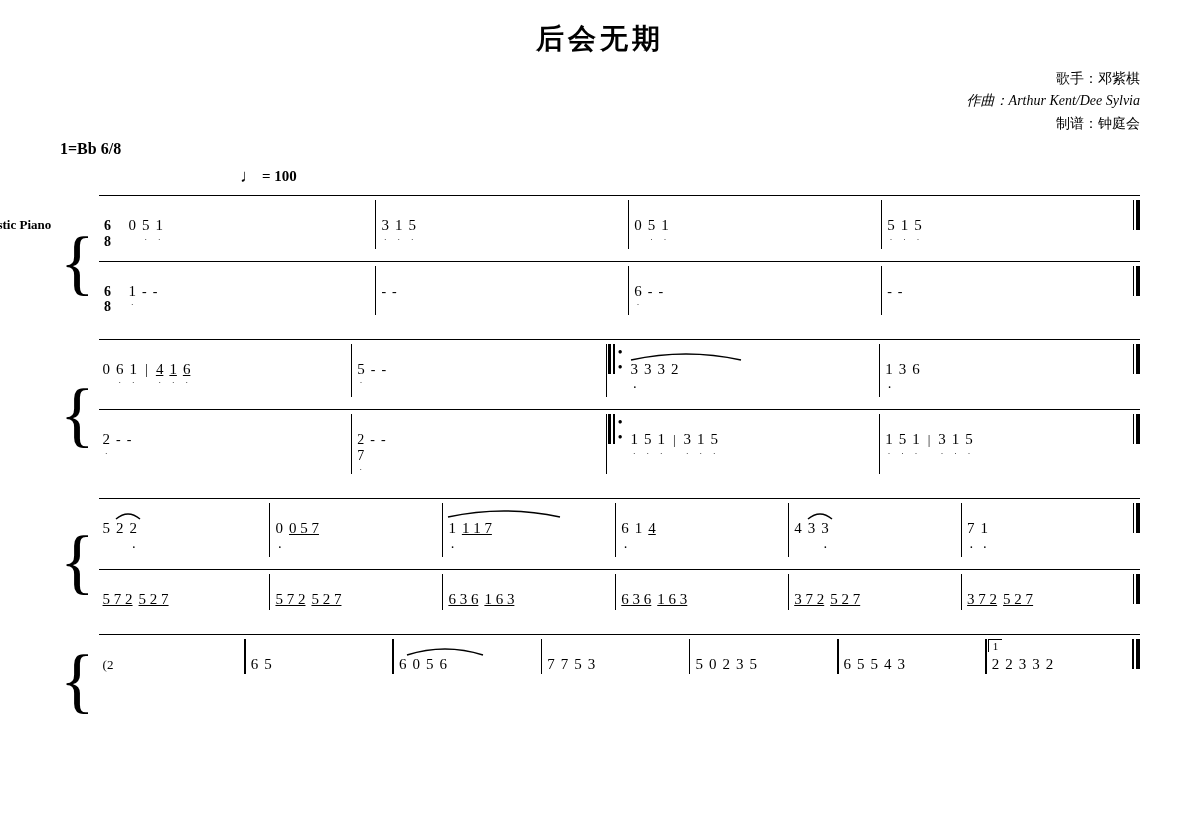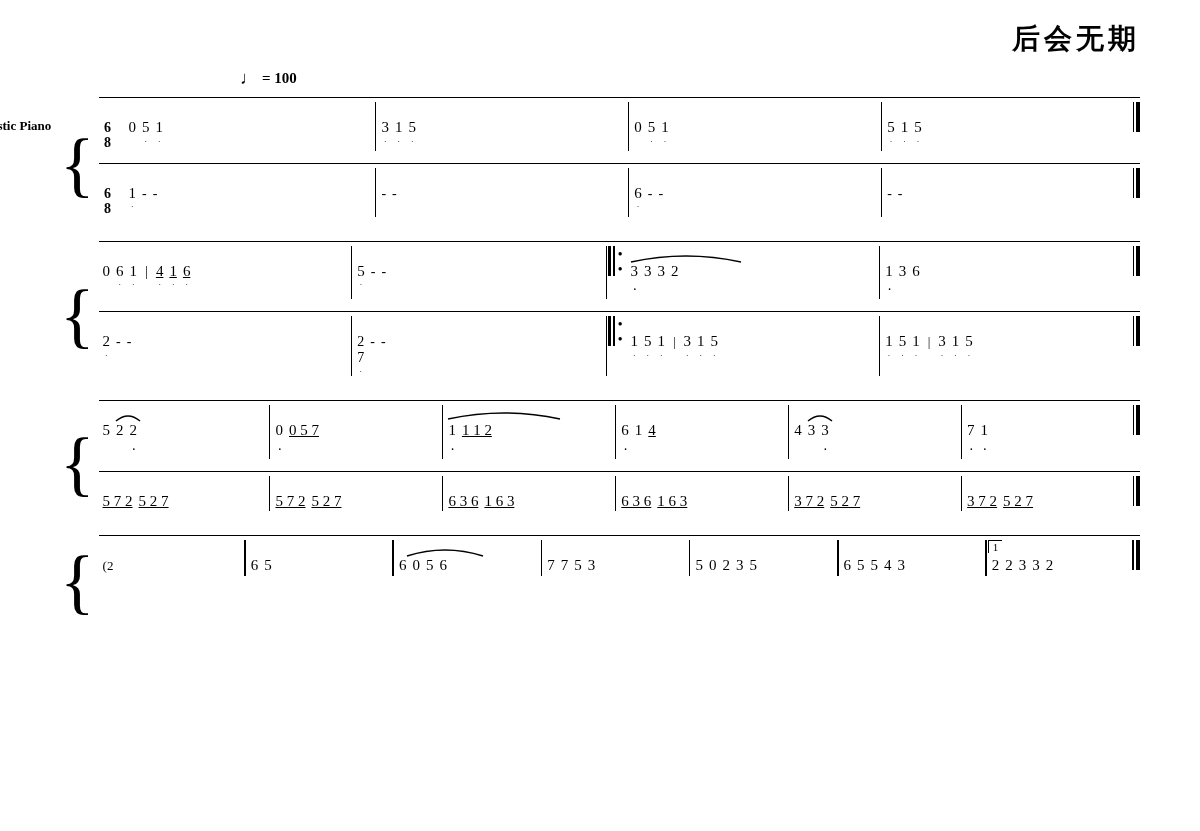--- a/index.html
+++ b/index.html
@@ -12,21 +12,21 @@
       overflow: hidden;
     }
     .page {
       width: 1200px;
       min-height: 831px;
       background: #fff;
       padding: 20px 60px;
       position: relative;
     }
     .title-section {
-      text-align: right;
+      text-align: center;
       margin-bottom: 10px;
     }
     .main-title {
       font-size: 28px;
       font-weight: bold;
       letter-spacing: 4px;
       margin-bottom: 8px;
     }
     .meta-info {
       text-align: right;
@@ -150,21 +150,27 @@
   </style>
 </head>
 <body>
 
 <div class="page">
 
   <div class="title-section">
     <div class="main-title">后会无期</div>
   </div>
 
-
+  <div class="meta-info">
+    <div>歌手：邓紫棋</div>
+    <div class="italic-line">作曲：Arthur Kent/Dee Sylvia</div>
+    <div>制谱：钟庭会</div>
+  </div>
+
+  <div class="key-time">1=Bb 6/8</div>
 
   <div class="tempo-line">
     <span class="tempo-note">♩</span>
     <span>= 100</span>
   </div>
 
   <div class="system-container">
     <div class="system-left">
       <span style="font-size:72px; font-weight:100; line-height:1; display:block; margin-top:10px;">{</span>
     </div>
@@ -516,21 +522,21 @@
 
         <div class="meas" style="position:relative;">
           <svg style="position:absolute; top:-14px; left:0; width:120px; height:14px;">
             <path d="M 4,12 Q 60,0 116,12" stroke="#000" stroke-width="1.5" fill="none"></path>
           </svg>
           <div class="note">
               <span class="num">1</span>
               <span class="aug">·</span>
             </div>
           <div class="note">
-            <span class="num underl">1 1 2</span>
+            <span class="num underl">1 1 7</span>
           </div>
         </div>
         <div class="bar-sep"></div>
 
         <div class="meas">
           <div class="note">
               <span class="num">6</span>
               <span class="aug">·</span>
             </div>
           <div class="note">

